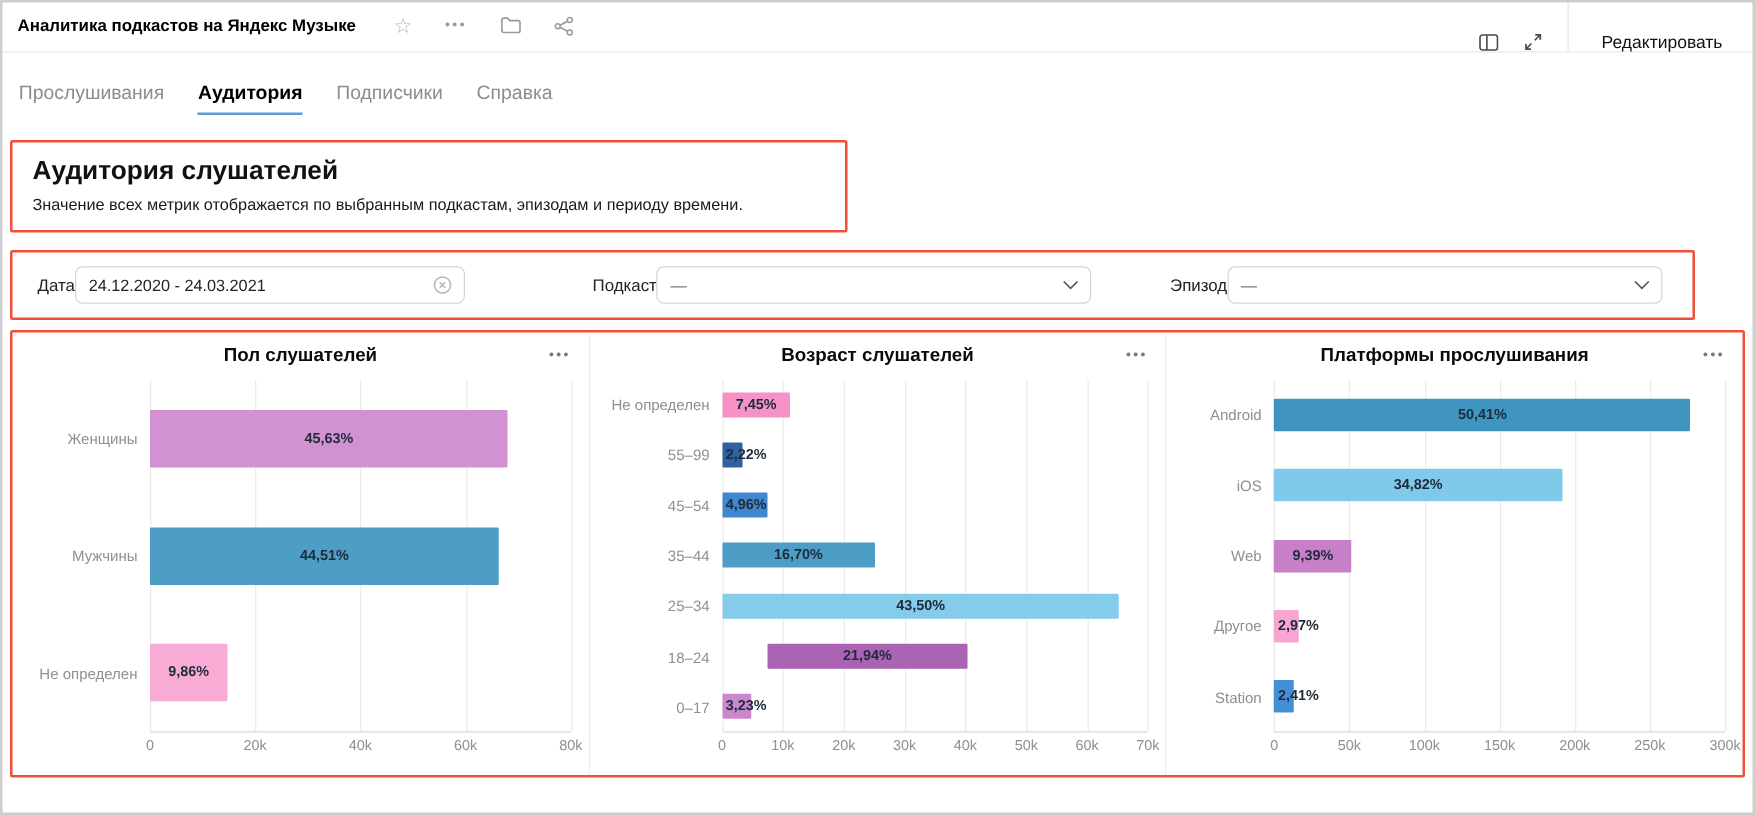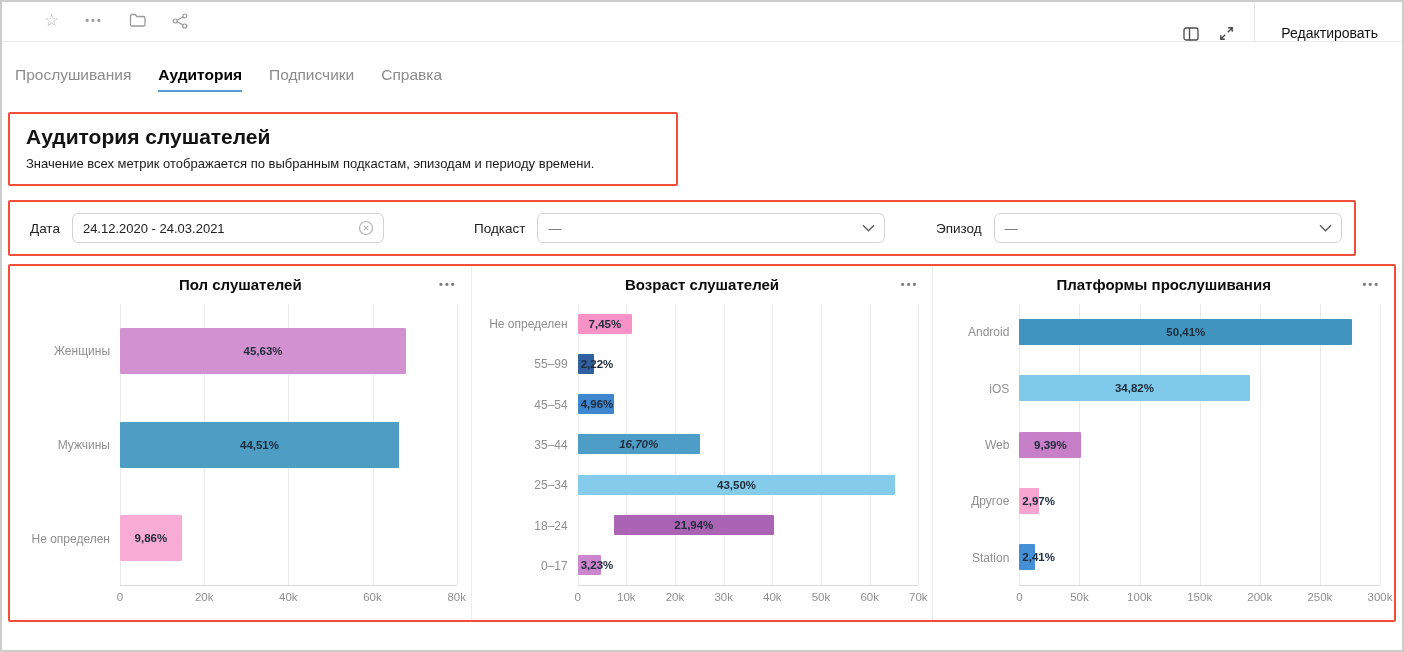--- a/index.html
+++ b/index.html
@@ -30,21 +30,21 @@
   
   .redbox { border:2px solid #f14f39; border-radius:2px; background:#fff; }
 
   
   .section-head { margin:20px 0 0 8px; width:670px; padding:11px 16px 13px; }
   .section-head h1 { font-size:21px; font-weight:bold; margin-bottom:7px; }
   .section-head p { font-size:13px; color:#1a1a1a; }
 
   
   .filters { margin:14px 0 0 8px; width:1348px; height:56px; display:flex; align-items:center; }
-  .filter-cell { display:flex; align-items:center; gap:12px; }
+  .filter-cell { display:flex; align-items:center; gap:0; }
   .cell-date { width:456px; padding-left:20px; }
   .cell-podcast { width:462px; padding-left:8px; }
   .cell-episode { flex:1; padding-left:8px; }
   .f-label { font-size:13.5px; color:#222; }
   .f-input, .f-select { height:30px; border:1px solid #d5d5d5; border-radius:6px; display:flex; align-items:center; padding:0 9px 0 10px; font-size:13px; background:#fff; cursor:pointer; }
   .f-input { width:312px; color:#222; }
   .f-input .clear { margin-left:auto; display:flex; }
   .f-select { width:348px; color:#6d6d6d; }
   .f-select .chev { margin-left:auto; display:flex; }
 
@@ -69,20 +69,21 @@
   .bar-value.small { left:3px; transform:translateY(-50%); }
   .xticks { position:absolute; top:100%; left:0; right:0; height:22px; }
   .xtick { position:absolute; top:6px; transform:translateX(-50%); font-size:11.5px; color:#8f8f8f; white-space:nowrap; }
 </style>
 </head>
 <body>
 
 <div class="frame"></div>
 
 <header class="topbar">
+  <span class="doc-title">Аналитика подкастов на Яндекс Музыке</span>
   <div class="topbar-icons">
     <span class="tb-icon star-glyph">☆</span>
     <span class="tb-icon dots-glyph">•••</span>
     <span class="tb-icon">
       <svg width="17" height="15" viewBox="0 0 17 15">
           <path d="M1.5 3c0-.8.7-1.5 1.5-1.5h3.2l1.6 2h6.7c.8 0 1.5.7 1.5 1.5v6.5c0 .8-.7 1.5-1.5 1.5H3c-.8 0-1.5-.7-1.5-1.5z" fill="none" stroke="#9a9a9a" stroke-width="1.3"></path>
         </svg>
     </span>
     <span class="tb-icon">
       <svg width="16" height="16" viewBox="0 0 16 16">
@@ -242,21 +243,21 @@
               <div class="bar" style="width: 4.78571%; height: 20px; background: rgb(48, 96, 159);">
                 <span class="bar-value small">2,22%</span>
               </div>
             </div>
             <div class="bar-row">
               <div class="bar" style="width: 10.6429%; height: 20px; background: rgb(63, 135, 207);">
                 <span class="bar-value small">4,96%</span>
               </div>
             </div>
             <div class="bar-row">
-              <div class="bar" style="width: 35.8571%; height: 20px; background: rgb(77, 157, 198); font-style: italic;">
+              <div class="bar" style="width: 35.8571%; height: 20px; background: rgb(77, 157, 198);">
                 <span class="bar-value">16,70%</span>
               </div>
             </div>
             <div class="bar-row">
               <div class="bar" style="width: 93.2857%; height: 20px; background: rgb(132, 204, 234);">
                 <span class="bar-value">43,50%</span>
               </div>
             </div>
             <div class="bar-row">
               <div class="bar" style="width: 47.0714%; height: 20px; background: rgb(171, 99, 179); margin-left: 36px;">

